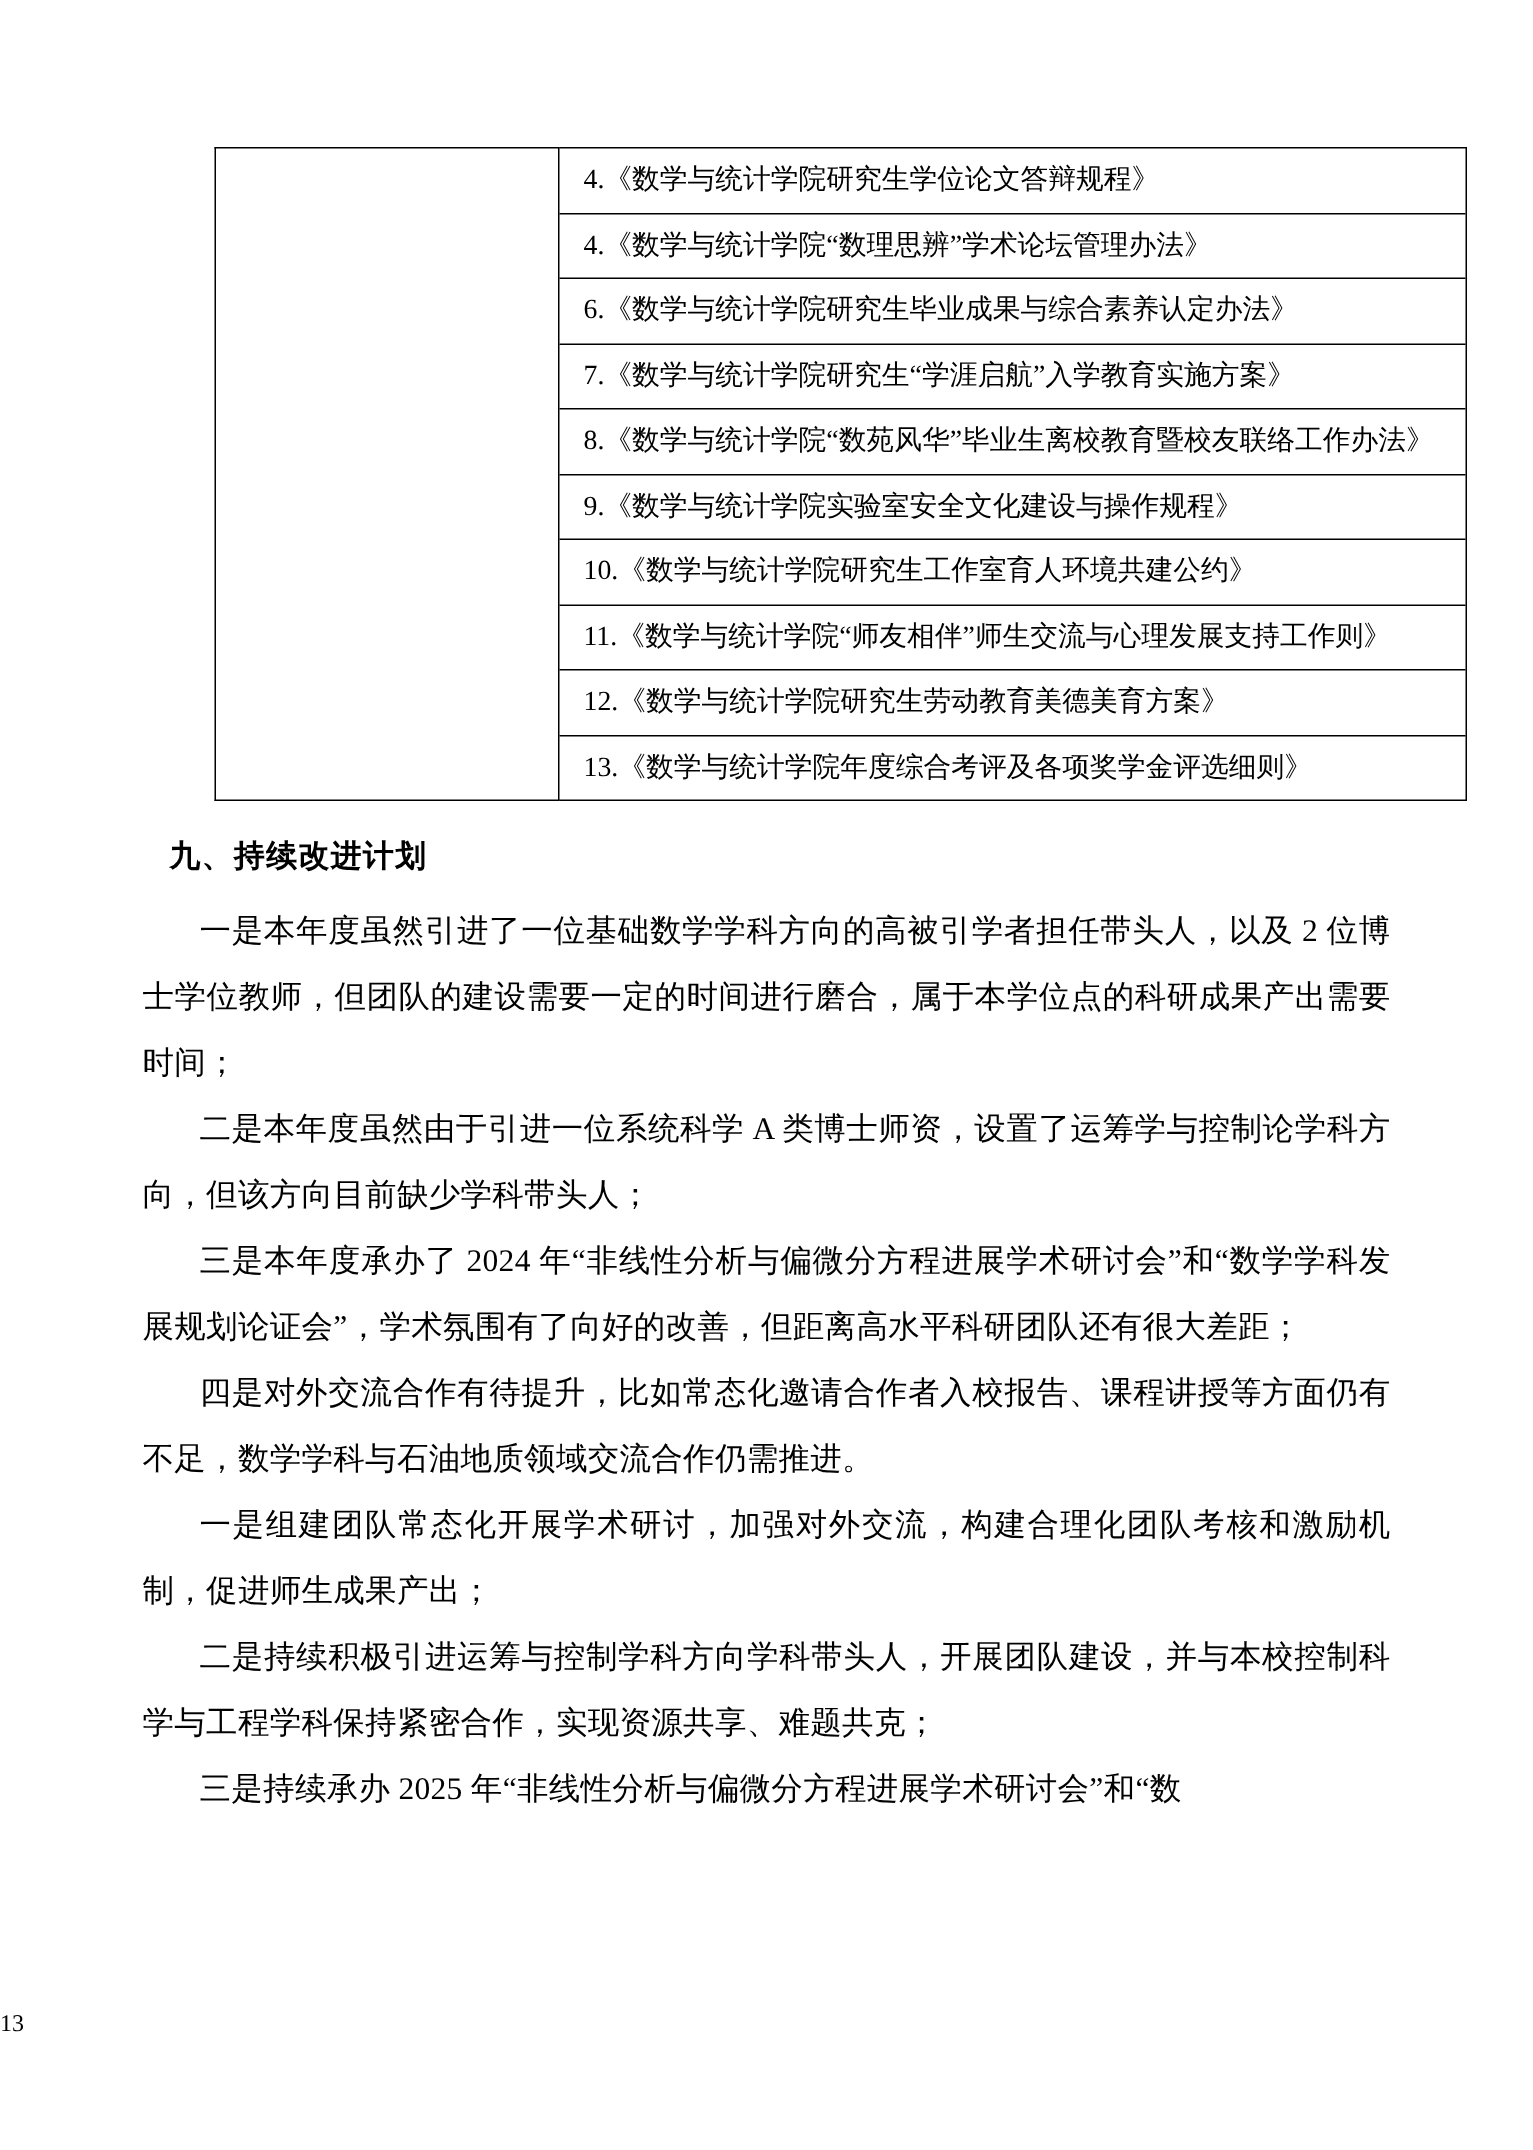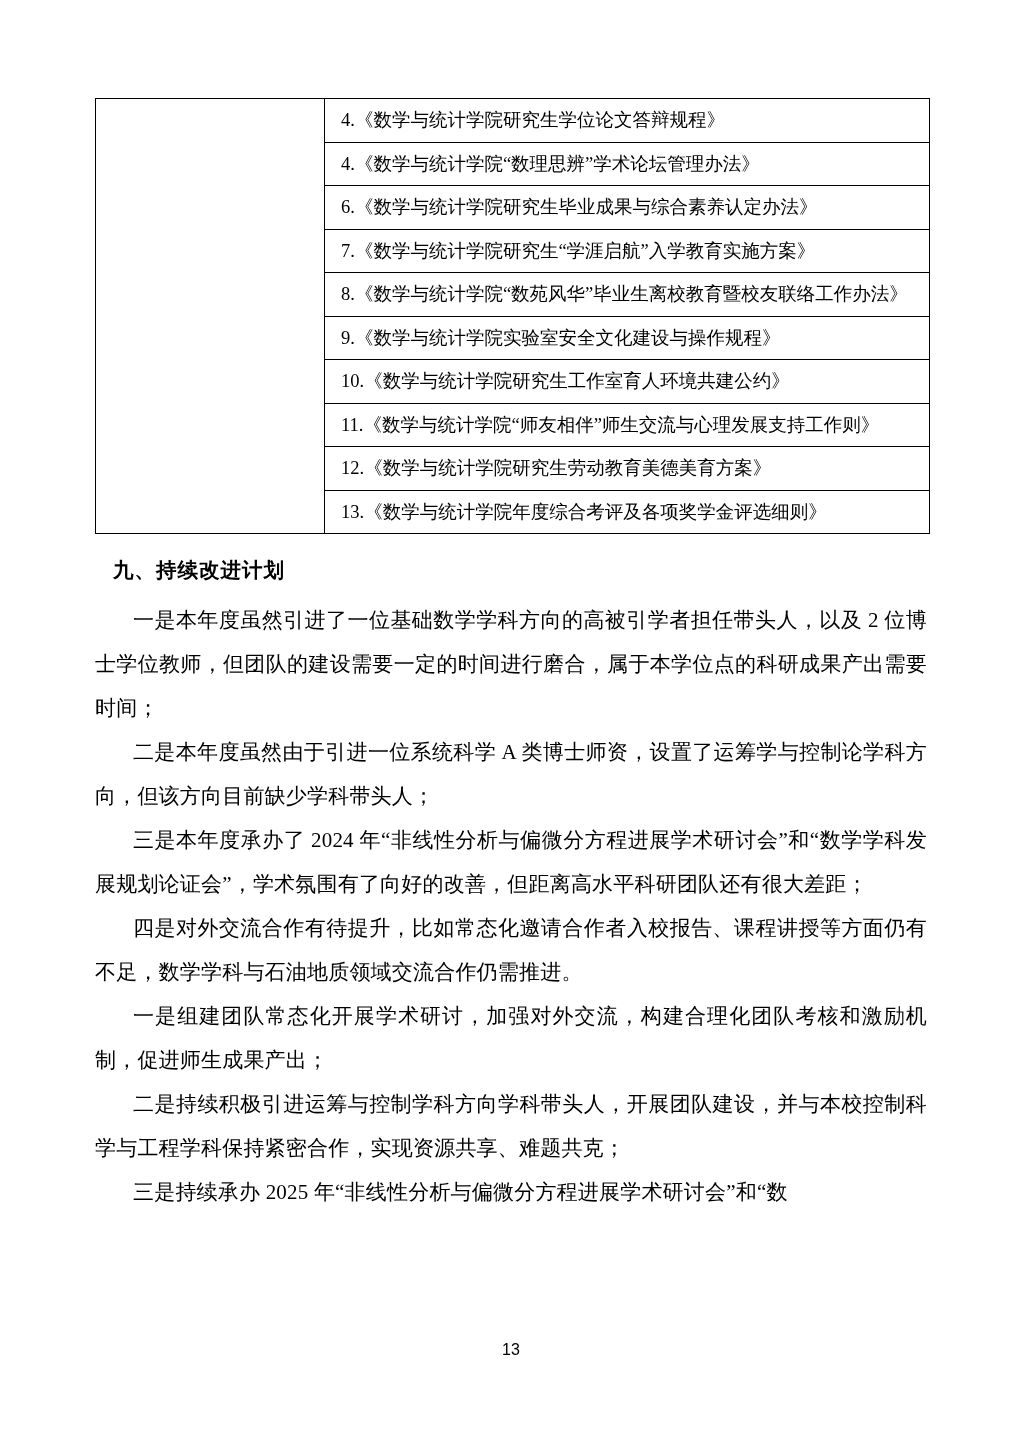--- a/index.html
+++ b/index.html
@@ -27,20 +27,21 @@
     left: 95px;
     top: 98px;
     width: 832px;
   }
 
   
   table.doc-table {
     border-collapse: collapse;
     width: 832px;
     table-layout: fixed;
+    margin-left: 48px;
   }
   table.doc-table td {
     border: 1px solid #000;
     padding: 0;
     vertical-align: top;
   }
   td.label-cell {
     width: 228px;
   }
   td.items-cell {
@@ -84,23 +85,22 @@
     text-align: justify;
     text-justify: inter-ideograph;
     text-indent: 38px;
     letter-spacing: 0.2px;
   }
   .page-number {
     position: absolute;
     left: 0;
     right: 0;
     top: 1341px;
-    text-align: center;
     font-size: 16px;
-    font-family: Liberation Sans, sans-serif;
+    font-family: Liberation Serif, serif;
   }
 </style>
 </head>
 <body>
 
 <div class="page">
   <div class="content">
 
     <table class="doc-table">
       <tbody>

